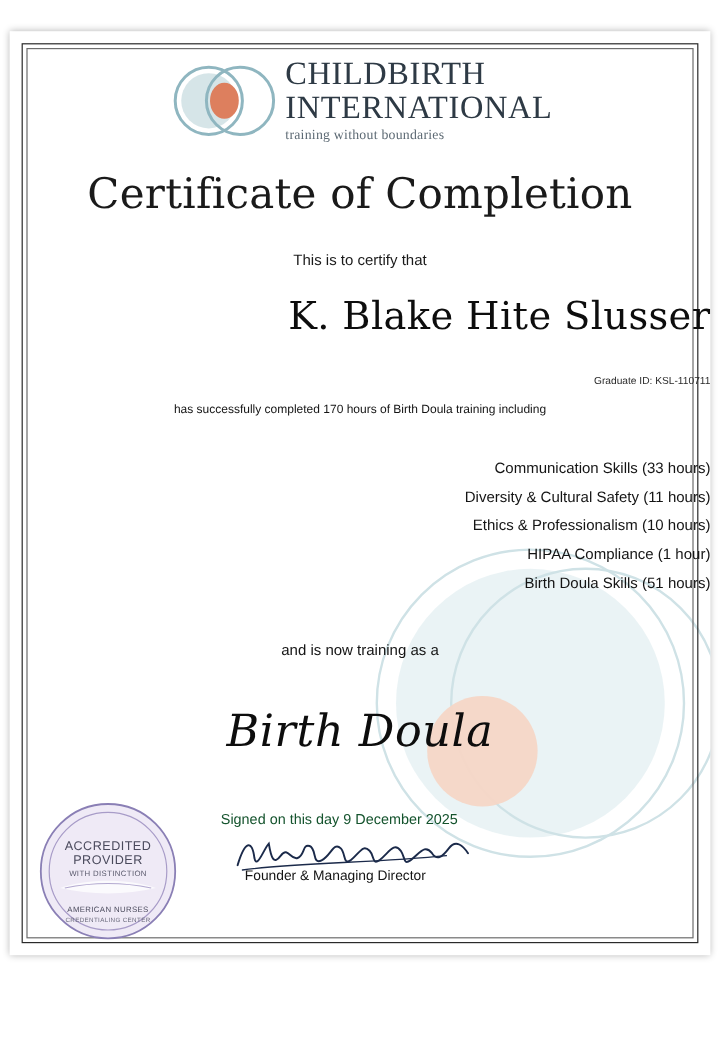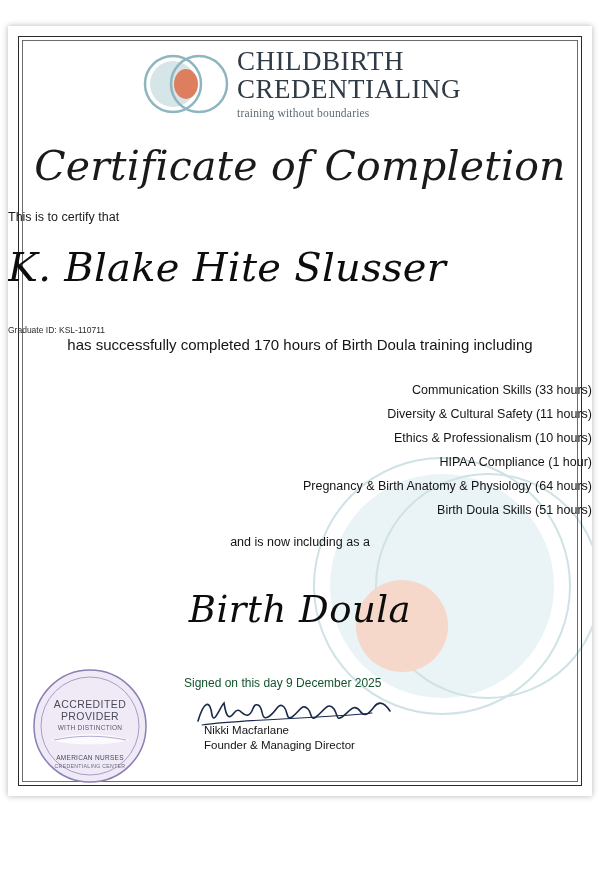--- a/index.html
+++ b/index.html
@@ -105,62 +105,60 @@
     margin-top: 5px;
     letter-spacing: 0.2px;
   }
 
   .title {
     position: absolute;
     top: 116px;
     width: 584px;
     text-align: center;
     font-family: "DejaVu Serif", serif;
-    font-style: italic;
-    font-size: 41px;
+    font-size: 35px;
     color: #1a1a1a;
     letter-spacing: 0.2px;
   }
 
   .certify-line {
     position: absolute;
     top: 184px;
     width: 584px;
-    text-align: left;
+    text-align: center;
     font-size: 12.5px;
     color: #1a1a1a;
   }
 
   .recipient {
     position: absolute;
     top: 218px;
     width: 584px;
-    text-align: left;
+    text-align: right;
     font-family: "DejaVu Serif", serif;
-    font-style: italic;
-    font-size: 40px;
+    font-size: 32px;
     color: #0d0d0d;
     letter-spacing: 0.3px;
   }
 
   .graduate-id {
     position: absolute;
-    top: 299px;
-    width: 584px;
-    text-align: left;
+    top: 286px;
+    width: 584px;
+    text-align: right;
     font-size: 8.5px;
     color: #2a2a2a;
   }
 
   .summary-line {
     position: absolute;
     top: 310px;
     width: 584px;
     text-align: center;
-    font-size: 15px;
+    font-size: 10px;
     color: #141414;
   }
 
   .modules {
     position: absolute;
     top: 352px;
     width: 584px;
     text-align: right;
   }
   .module-item {
@@ -244,45 +242,44 @@
 
       <div class="logo-block">
         <svg class="logo-mark" viewBox="0 0 94 72">
           <circle cx="34" cy="36" r="28" fill="none" stroke="#8fb6c0" stroke-width="2.5"></circle>
           <circle cx="34" cy="36" r="23" fill="#cfe0e4" opacity="0.85"></circle>
           <circle cx="60" cy="36" r="28" fill="none" stroke="#8fb6c0" stroke-width="2.5"></circle>
           <ellipse cx="47" cy="36" rx="12" ry="15" fill="#dd7f5e"></ellipse>
         </svg>
         <div class="logo-text">
           <div class="logo-line1">CHILDBIRTH</div>
-          <div class="logo-line2">CREDENTIALING</div>
+          <div class="logo-line2">INTERNATIONAL</div>
           <div class="logo-tag">training without boundaries</div>
         </div>
       </div>
 
       <div class="title">Certificate of Completion</div>
 
       <div class="certify-line">This is to certify that</div>
 
       <div class="recipient">K. Blake Hite Slusser</div>
 
       <div class="graduate-id">Graduate ID: KSL-110711</div>
 
       <div class="summary-line">has successfully completed 170 hours of Birth Doula training including</div>
 
       <div class="modules">
         <div class="module-item">Communication Skills (33 hours)</div>
         <div class="module-item">Diversity &amp; Cultural Safety (11 hours)</div>
         <div class="module-item">Ethics &amp; Professionalism (10 hours)</div>
         <div class="module-item">HIPAA Compliance (1 hour)</div>
-        <div class="module-item">Pregnancy &amp; Birth Anatomy &amp; Physiology (64 hours)</div>
         <div class="module-item">Birth Doula Skills (51 hours)</div>
       </div>
 
-      <div class="now-certified">and is now including as a</div>
+      <div class="now-certified">and is now training as a</div>
 
       <div class="credential">Birth Doula</div>
 
       <svg class="seal" viewBox="0 0 120 120">
         <circle cx="60" cy="60" r="56" fill="#efeaf6" stroke="#8a7fb5" stroke-width="1.5"></circle>
         <circle cx="60" cy="60" r="49" fill="none" stroke="#a89cc8" stroke-width="1"></circle>
         <text x="60" y="42" text-anchor="middle" font-family="Liberation Sans, sans-serif" font-size="10.5" fill="#4a4a5c" letter-spacing="0.4">ACCREDITED</text>
         <text x="60" y="54" text-anchor="middle" font-family="Liberation Sans, sans-serif" font-size="10.5" fill="#4a4a5c" letter-spacing="0.4">PROVIDER</text>
         <text x="60" y="64" text-anchor="middle" font-family="Liberation Sans, sans-serif" font-size="6.5" fill="#5a5a6c" letter-spacing="0.3">WITH DISTINCTION</text>
         <path d="M20 74 C45 66, 75 66, 100 74 C75 80, 45 80, 20 74 Z" fill="#ffffff" opacity="0.75"></path>
@@ -292,19 +289,18 @@
       </svg>
 
       <div class="sign-date">Signed on this day 9 December 2025</div>
 
       <svg class="signature" viewBox="0 0 200 40">
         <path d="M4 30 C10 10, 16 8, 18 24 C20 34, 26 16, 30 12 C32 24, 34 30, 40 22 C46 14, 48 26, 54 24 C60 22, 58 12, 64 14 C70 16, 66 30, 74 26 C82 22, 84 10, 90 16 C94 20, 92 30, 98 26 C106 20, 108 12, 114 18 C118 22, 116 30, 122 26 C130 20, 134 10, 140 18 C144 24, 142 30, 148 26 C156 20, 160 12, 166 20 C170 26, 174 24, 180 16 C186 8, 192 14, 196 20" fill="none" stroke="#1b2a4a" stroke-width="1.6" stroke-linecap="round"></path>
         <path d="M8 34 C50 28, 120 28, 178 22" fill="none" stroke="#1b2a4a" stroke-width="1.1" stroke-linecap="round"></path>
       </svg>
 
       <div class="signer-block">
-        <div>Nikki Macfarlane</div>
         <div>Founder &amp; Managing Director</div>
       </div>
 
     </div>
   </div>
 </div>
 
 </body></html>

